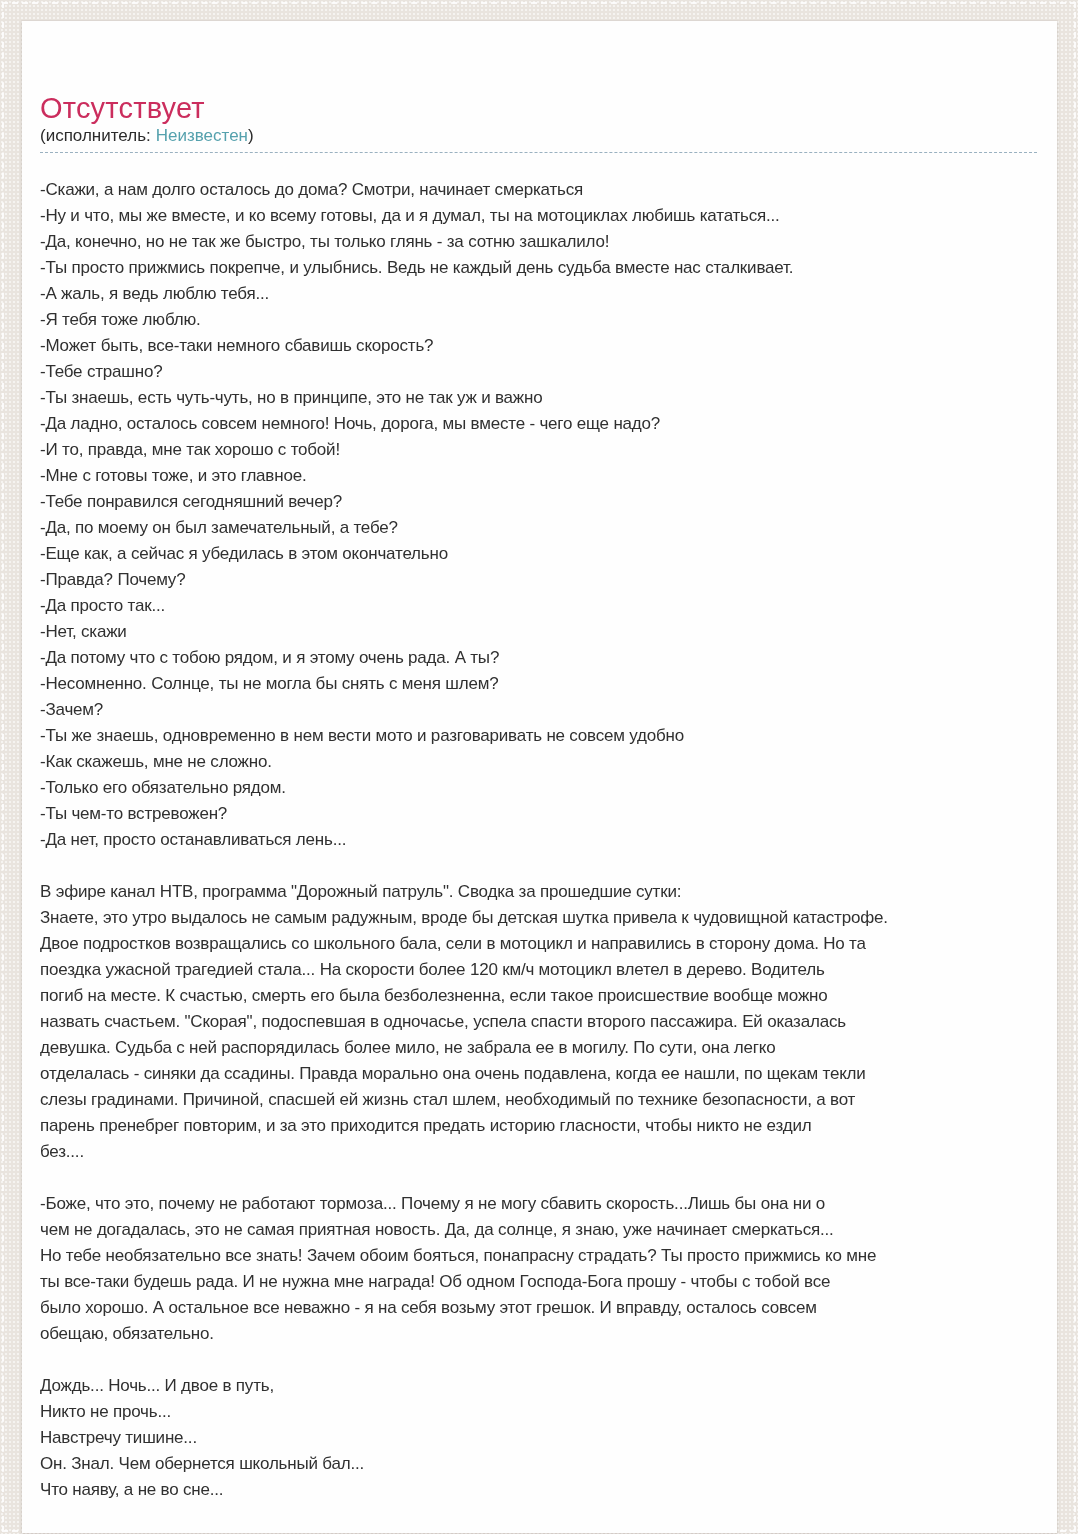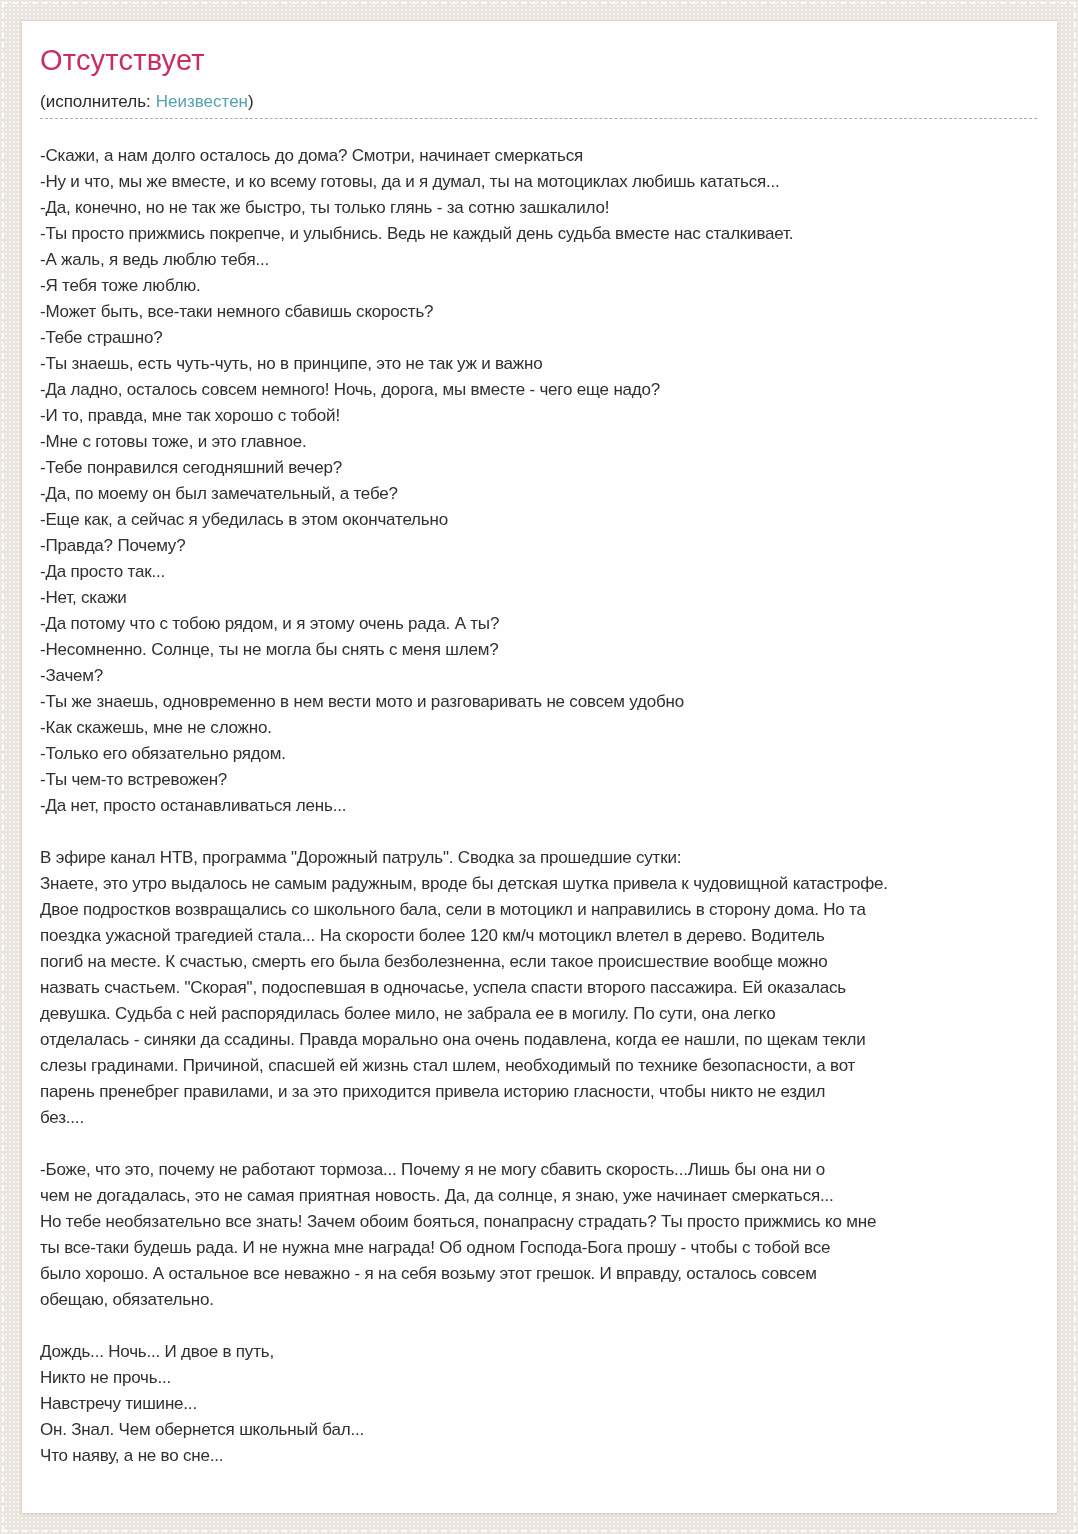--- a/index.html
+++ b/index.html
@@ -38,26 +38,27 @@
     background: var(--card);
     box-shadow: 0 1px 3px rgba(90,80,70,0.18), 0 0 0 1px rgba(120,110,100,0.06);
     padding: 22px 20px 30px 18px;
   }
   .song-title {
     font-size: 29px;
     font-weight: 400;
     color: var(--title);
     line-height: 34px;
     letter-spacing: 0.2px;
+    margin-top: 48px;
   }
   .artist-line {
     font-size: 17px;
     color: #2b2b2b;
     line-height: 22px;
-    margin-top: 14px;
+    margin-top: 0;
   }
   .artist-link {
     color: var(--link);
     text-decoration: none;
     margin-left: 5px;
     cursor: pointer;
   }
   .header-separator {
     border: none;
     border-bottom: 1px dashed var(--separator);
@@ -119,21 +120,21 @@
       <div class="line">&nbsp;</div>
       <div class="line">В эфире канал НТВ, программа "Дорожный патруль". Сводка за прошедшие сутки:</div>
       <div class="line">Знаете, это утро выдалось не самым радужным, вроде бы детская шутка привела к чудовищной катастрофе.</div>
       <div class="line">Двое подростков возвращались со школьного бала, сели в мотоцикл и направились в сторону дома. Но та</div>
       <div class="line">поездка ужасной трагедией стала... На скорости более 120 км/ч мотоцикл влетел в дерево. Водитель</div>
       <div class="line">погиб на месте. К счастью, смерть его была безболезненна, если такое происшествие вообще можно</div>
       <div class="line">назвать счастьем. "Скорая", подоспевшая в одночасье, успела спасти второго пассажира. Ей оказалась</div>
       <div class="line">девушка. Судьба с ней распорядилась более мило, не забрала ее в могилу. По сути, она легко</div>
       <div class="line">отделалась - синяки да ссадины. Правда морально она очень подавлена, когда ее нашли, по щекам текли</div>
       <div class="line">слезы градинами. Причиной, спасшей ей жизнь стал шлем, необходимый по технике безопасности, а вот</div>
-      <div class="line">парень пренебрег правилами, и за это приходится привела историю гласности, чтобы никто не ездил</div>
+      <div class="line">парень пренебрег повторим, и за это приходится предать историю гласности, чтобы никто не ездил</div>
       <div class="line">без....</div>
       <div class="line">&nbsp;</div>
       <div class="line">-Боже, что это, почему не работают тормоза... Почему я не могу сбавить скорость...Лишь бы она ни о</div>
       <div class="line">чем не догадалась, это не самая приятная новость. Да, да солнце, я знаю, уже начинает смеркаться...</div>
       <div class="line">Но тебе необязательно все знать! Зачем обоим бояться, понапрасну страдать? Ты просто прижмись ко мне</div>
       <div class="line">ты все-таки будешь рада. И не нужна мне награда! Об одном Господа-Бога прошу - чтобы с тобой все</div>
       <div class="line">было хорошо. А остальное все неважно - я на себя возьму этот грешок. И вправду, осталось совсем</div>
       <div class="line">обещаю, обязательно.</div>
       <div class="line">&nbsp;</div>
       <div class="line">Дождь... Ночь... И двое в путь,</div>

